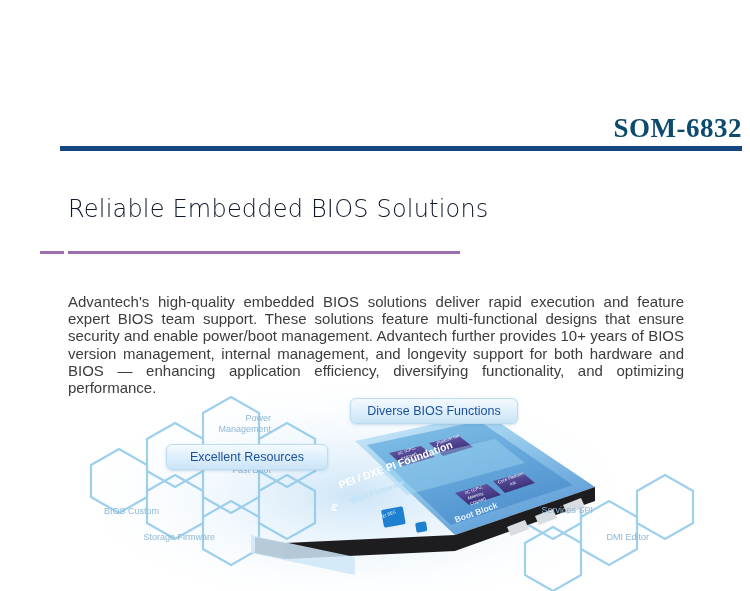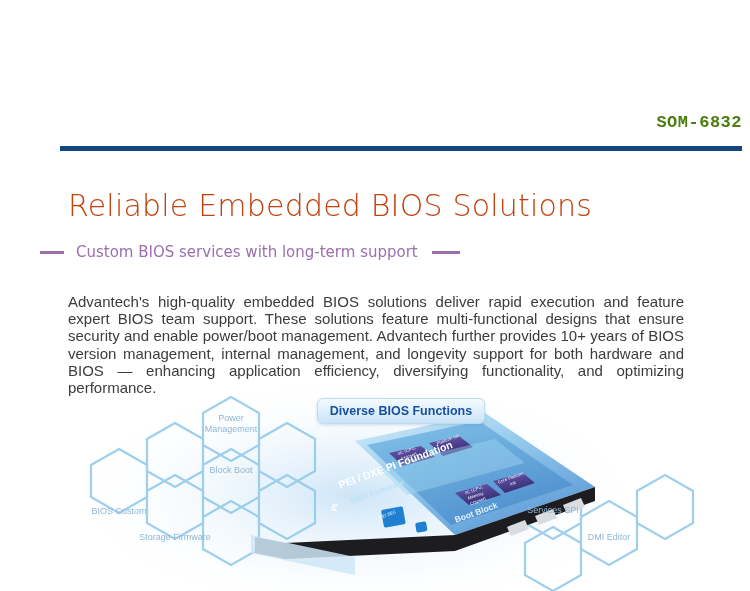--- a/index.html
+++ b/index.html
@@ -14,43 +14,43 @@
     overflow: hidden;
     font-family: "Liberation Sans", sans-serif;
     color: #333;
   }
 
   
   .model-name {
     position: absolute;
     right: 8px;
     top: 113px;
-    font-size: 17px;
+    font-size: 27px;
     font-weight: bold;
     letter-spacing: 0.5px;
-    color: #4d7c0f;
-    font-family: Liberation Mono, monospace;
+    color: #0c4a6e;
+    font-family: Liberation Serif, serif;
   }
   .header-rule {
     position: absolute;
     left: 60px;
     right: 8px;
     top: 146px;
     height: 5px;
     background: #14467f;
   }
 
   
   .headline {
     position: absolute;
     left: 68px;
-    top: 188px;
-    font-size: 30px;
+    top: 195px;
+    font-size: 24px;
     font-weight: 300;
-    color: #c2410c;
+    color: #0f172a;
     letter-spacing: 0.2px;
     white-space: nowrap;
     font-family: "DejaVu Sans", sans-serif;
   }
   .subhead-row {
     position: absolute;
     left: 40px;
     top: 241px;
     width: 420px;
     height: 22px;
@@ -97,40 +97,41 @@
     width: 640px;
     height: 216px;
     overflow: hidden;
   }
   .diagram svg { display: block; }
 
   .hex-label {
     position: absolute;
     font-size: 9px;
     color: #8fb7d6;
-    text-align: center;
+    text-align: right;
     line-height: 11px;
     width: 80px;
     pointer-events: none;
   }
 
   .callout {
     position: absolute;
     border-radius: 6px;
     background: linear-gradient(180deg, #f4fafe 0%, #dceefb 55%, #cbe4f7 100%);
     border: 1px solid #bcdcf2;
     box-shadow: 0 1px 3px rgba(90,140,180,0.28);
     color: #1a4f9c;
-    font-weight: bold;
+    font-weight: normal;
     font-size: 12.5px;
     text-align: center;
     display: flex;
     align-items: center;
     justify-content: center;
     line-height: 14px;
+    margin-left: 33px;
   }
 
   
   .chip-label {
     position: absolute;
     color: #ffffff;
     font-weight: bold;
     pointer-events: none;
     white-space: nowrap;
   }
@@ -145,21 +146,20 @@
 </head>
 <body>
 
 <div class="model-name">SOM-6832</div>
 <div class="header-rule"></div>
 
 <div class="headline">Reliable Embedded BIOS Solutions</div>
 
 <div class="subhead-row">
   <span class="sub-dash-left"></span>
-  <span class="subhead">Custom BIOS services with long-term support</span>
   <span class="sub-dash-right"></span>
 </div>
 
 <div class="body-copy">Advantech's high-quality embedded BIOS solutions deliver rapid execution and feature expert BIOS team support. These solutions feature multi-functional designs that ensure security and enable power/boot management. Advantech further provides 10+ years of BIOS version management, internal management, and longevity support for both hardware and BIOS — enhancing application efficiency, diversifying functionality, and optimizing performance.</div>
 
 <div class="diagram">
 
   <svg width="640" height="216" viewBox="0 0 640 216">
     <defs>
       <linearGradient id="boardGrad" x1="0" y1="0" x2="0.7" y2="1">
@@ -234,34 +234,35 @@
       <g fill="#1f7fd0">
         <rect x="326" y="135" width="22" height="18" rx="2" transform="rotate(-10 326 135)"></rect>
         <rect x="360" y="148" width="11" height="10" rx="2" transform="rotate(-10 360 148)"></rect>
       </g>
 
       <polygon points="322,92 440,64 470,88 352,120" fill="#9fd4f2" opacity="0.45"></polygon>
     </g>
   </svg>
 
   <div class="hex-label" style="left:136px; top:38px;">Power Management</div>
-  <div class="hex-label" style="left:136px; top:90px;">Block Boot</div>
+  <div class="hex-label" style="left:136px; top:90px;">Fast Boot</div>
   <div class="hex-label" style="left:24px; top:131px;">BIOS Custom</div>
   <div class="hex-label" style="left:80px; top:157px;">Storage Firmware</div>
   <div class="hex-label" style="left:458px; top:130px;">Services SPI</div>
   <div class="hex-label" style="left:514px; top:157px;">DMI Editor</div>
 
   <div class="chip-label" style="left:284px; top:104px; font-size:10.5px; transform:rotate(-20deg); transform-origin:left center;">PEI / DXE PI Foundation</div>
   <div class="chip-label" style="left:296px; top:122px; font-size:8px; color:#bfe2f7; transform:rotate(-20deg); transform-origin:left center;">Main Firmware</div>
   <div class="chip-label" style="left:400px; top:140px; font-size:8.5px; color:#e4f2fc; transform:rotate(-20deg); transform-origin:left center;">Boot Block</div>
   <div class="chip-label" style="left:276px; top:128px; font-size:8px; color:#ffffff; transform:rotate(-75deg);">PI</div>
 
   <div class="chip-sub" style="left:336px; top:73px; font-size:4.4px; width:34px; transform:rotate(-20deg);">IIC (CPU, Chipset)</div>
   <div class="chip-sub" style="left:378px; top:62px; font-size:4.4px; width:30px; transform:rotate(-20deg);">Platform Init</div>
   <div class="chip-sub" style="left:404px; top:112px; font-size:4.4px; width:34px; transform:rotate(-20deg);">IIC (CPU, Memory, Chipset)</div>
   <div class="chip-sub" style="left:442px; top:100px; font-size:4.4px; width:30px; transform:rotate(-20deg);">Core Platform Init</div>
   <div class="chip-sub" style="left:322px; top:137px; font-size:4.4px; width:22px; transform:rotate(-20deg);">PEI SEC</div>
 
   <div class="callout" style="left:262px; top:23px; width:166px; height:24px;">Diverse BIOS Functions</div>
 
+  <div class="callout" style="left:78px; top:69px; width:160px; height:24px;">Excellent Resources</div>
 
 
 </div>
 
 </body></html>

